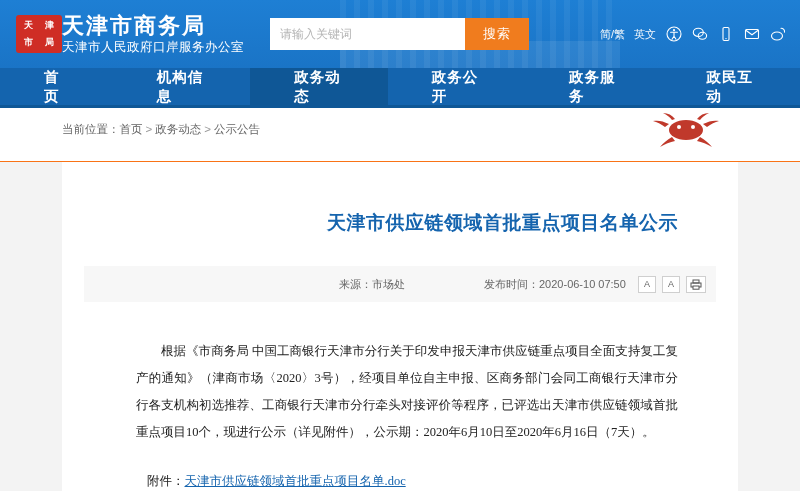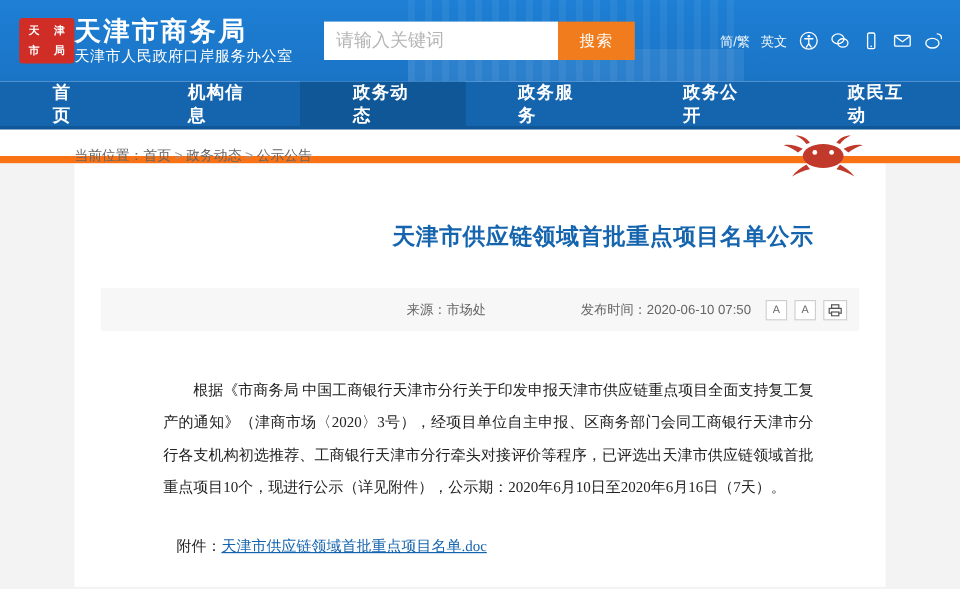--- a/index.html
+++ b/index.html
@@ -60,24 +60,23 @@
   .search-wrap {
     margin-left: 26px;
     display: flex; align-items: center;
     height: 32px;
     z-index: 2;
   }
   .search-input {
     width: 195px; height: 32px;
     border: none; outline: none;
     background: #fff;
-    font-size: 15px;
+    font-size: 12px;
     color: #333;
     padding: 0 10px;
-    font-family: Liberation Mono, monospace;
   }
   .search-input::placeholder { color: #b5b5b5; }
   .search-btn {
     width: 64px; height: 32px;
     background: #f07c1e;
     border: none;
     color: #fff;
     font-size: 13px;
     cursor: pointer;
     letter-spacing: 1px;
@@ -113,23 +112,23 @@
     padding: 0 44px;
     display: flex; align-items: center;
     cursor: pointer;
     letter-spacing: 1px;
   }
   .nav-item.active { background: #0f5796; }
 
   
   .crumb-band {
     background: #ffffff;
-    height: 28px;
+    height: 54px;
     position: relative;
-    border-bottom: 6px solid #f97316;
+    border-bottom: 1px solid #f97316;
   }
   .crumb {
     position: absolute;
     left: 62px; top: 14px;
     font-size: 11.5px;
     color: #666;
   }
   .crumb .sep { margin: 0 3px; color: #999; }
   .crumb a { color: #666; text-decoration: none; }
   .crab {
@@ -254,22 +253,22 @@
             <path d="M11 2.2c2.2 0 3.9 1.8 3.5 3.9" fill="none" stroke="#fff" stroke-width="1.1" stroke-linecap="round"></path>
           </svg>
       </span>
     </div>
   </div>
 
   <div class="nav">
     <div class="nav-item">首页</div>
     <div class="nav-item">机构信息</div>
     <div class="nav-item active">政务动态</div>
+    <div class="nav-item">政务公开</div>
     <div class="nav-item">政务服务</div>
-    <div class="nav-item">政务公开</div>
     <div class="nav-item">政民互动</div>
   </div>
 
   <div class="crumb-band">
     <div class="crumb">
       <span>当前位置：</span><a>首页</a><span class="sep">&gt;</span><a>政务动态</a><span class="sep">&gt;</span><a>公示公告</a>
     </div>
     <div class="crab">
       <svg width="84" height="40" viewBox="0 0 84 40">
         <g fill="#c0392b">

